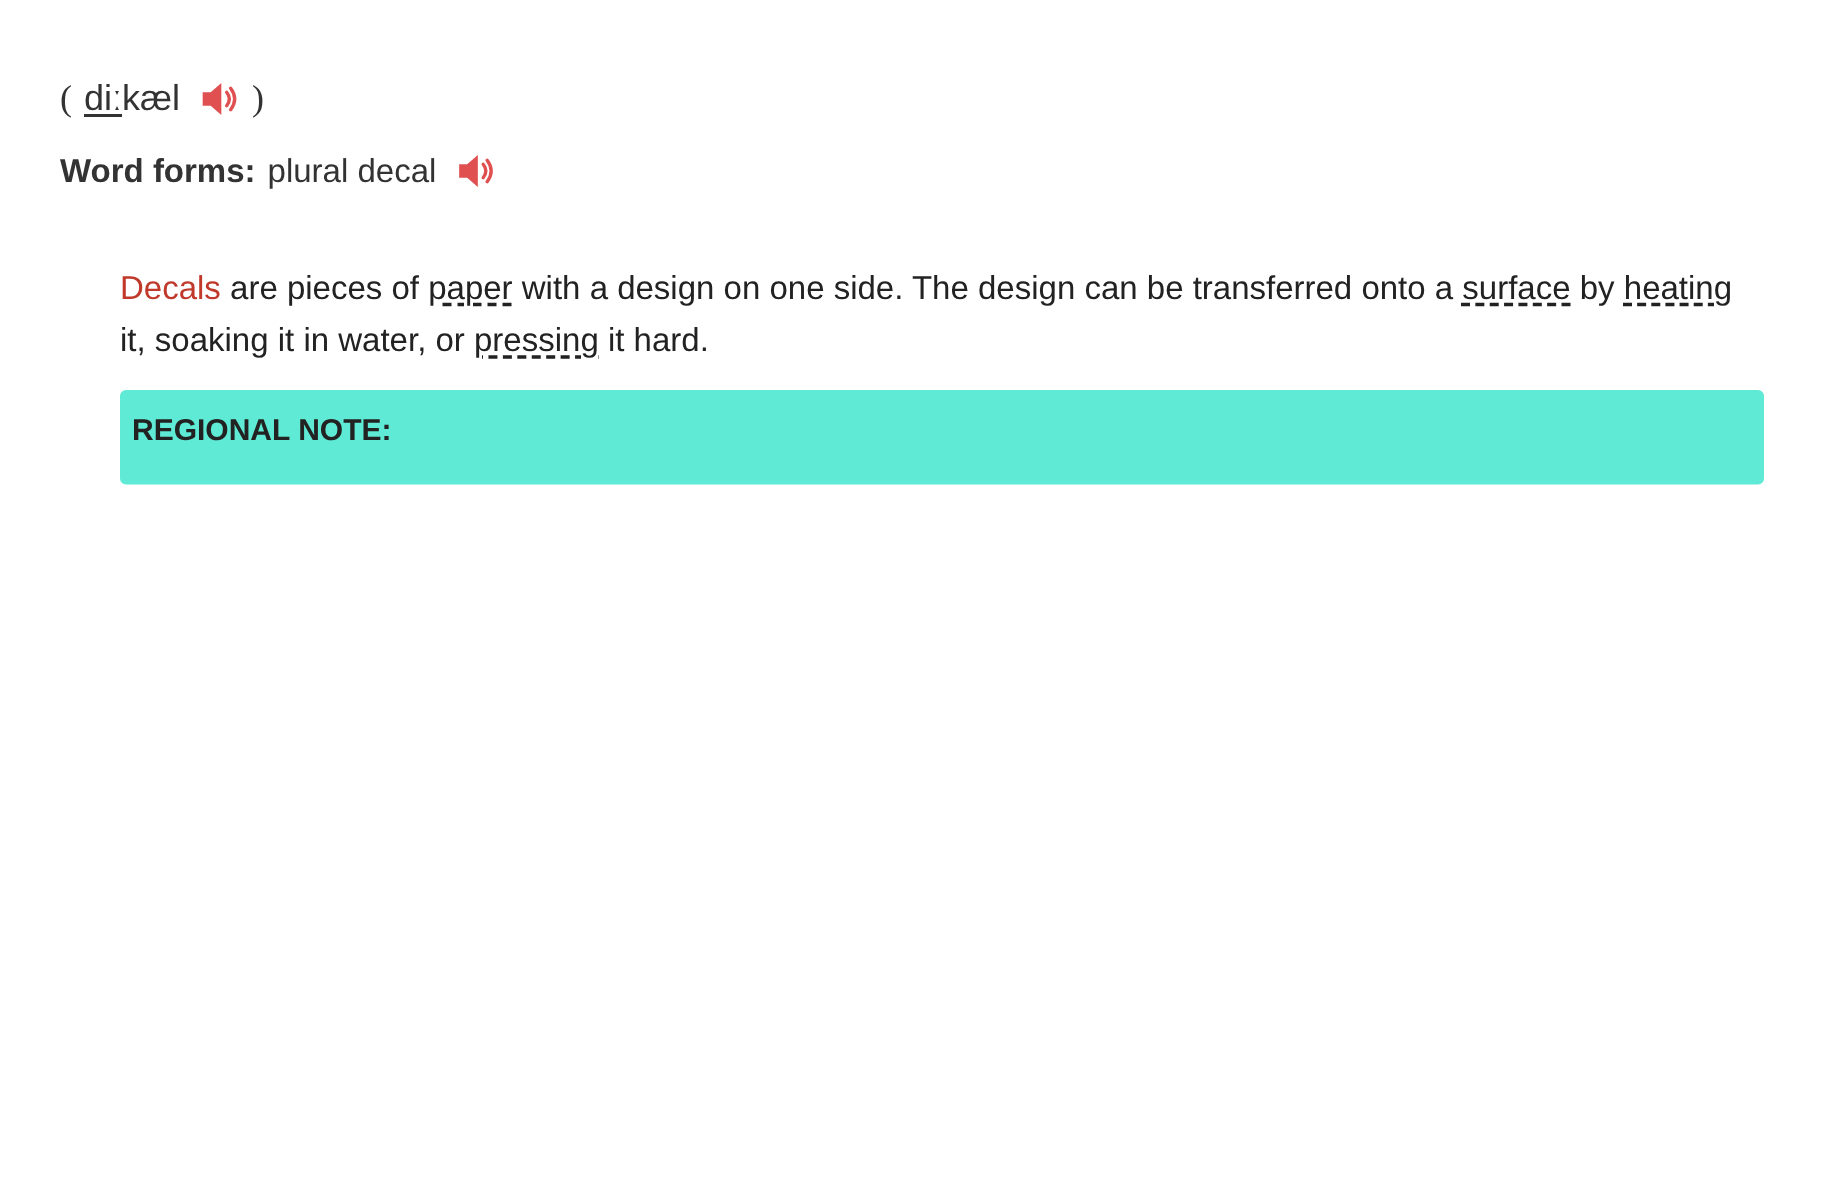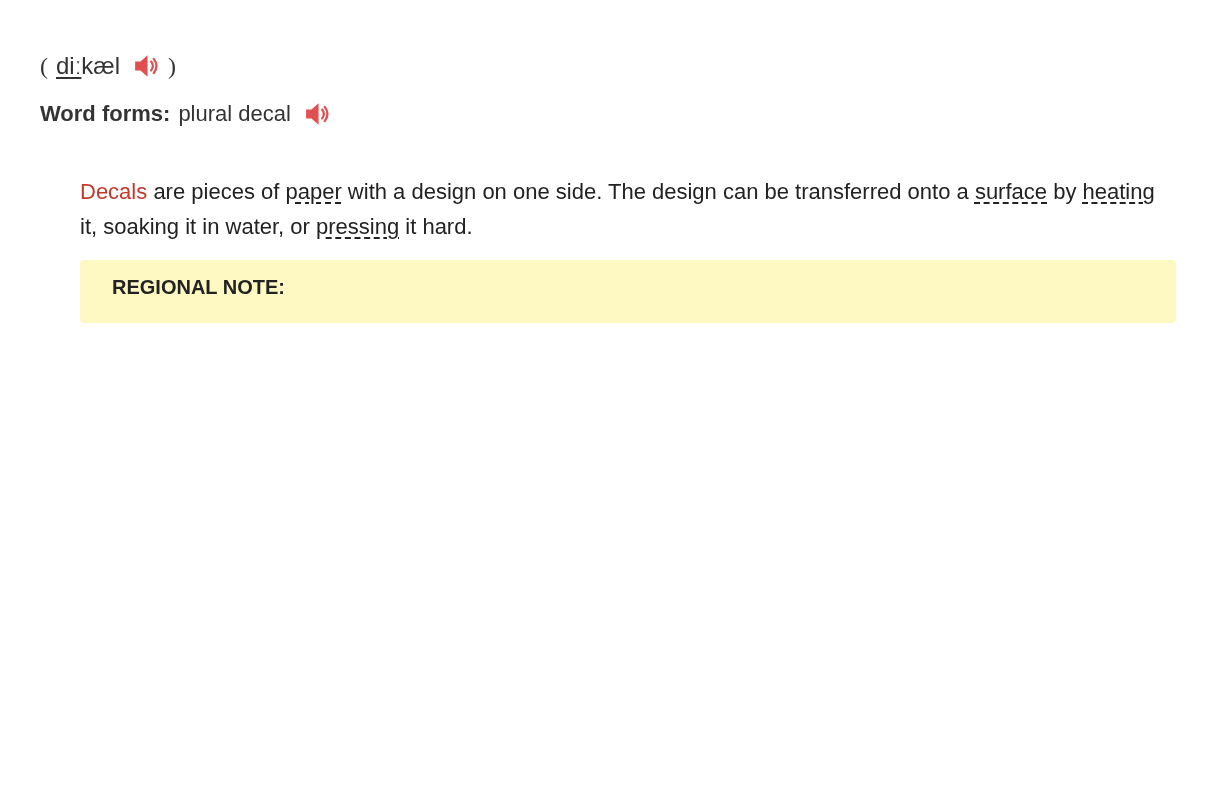--- a/index.html
+++ b/index.html
@@ -190,23 +190,23 @@
 
     .regional-tag {
       font-size: 22px;
       font-family: Arial, sans-serif;
       font-style: italic;
       color: #333;
       margin-bottom: 14px;
     }
 
     .regional-note-box {
-      background: #fef9c3;
+      background: #5eead4;
       border-radius: 4px;
-      padding: 16px 32px;
+      padding: 16px 8px;
       margin-left: 0;
     }
 
     .regional-note-title {
       font-weight: bold;
       font-size: 20px;
       font-family: Arial, sans-serif;
       color: #222;
       margin-bottom: 8px;
     }

